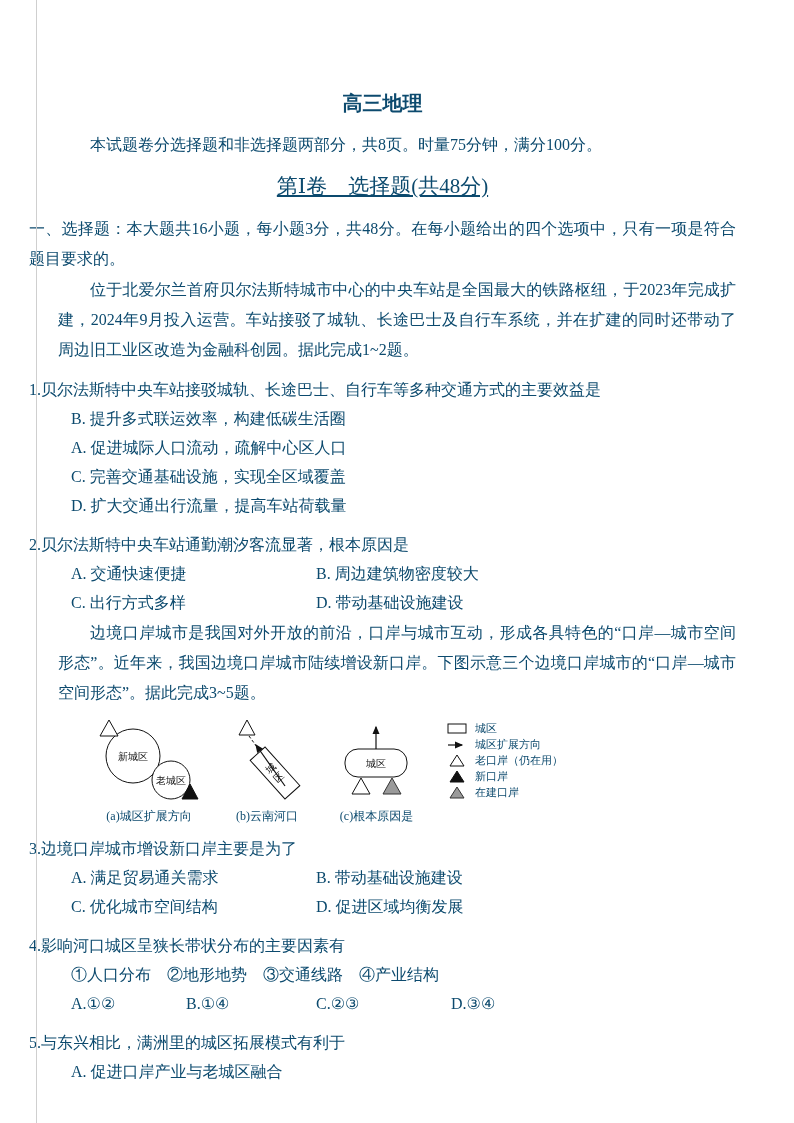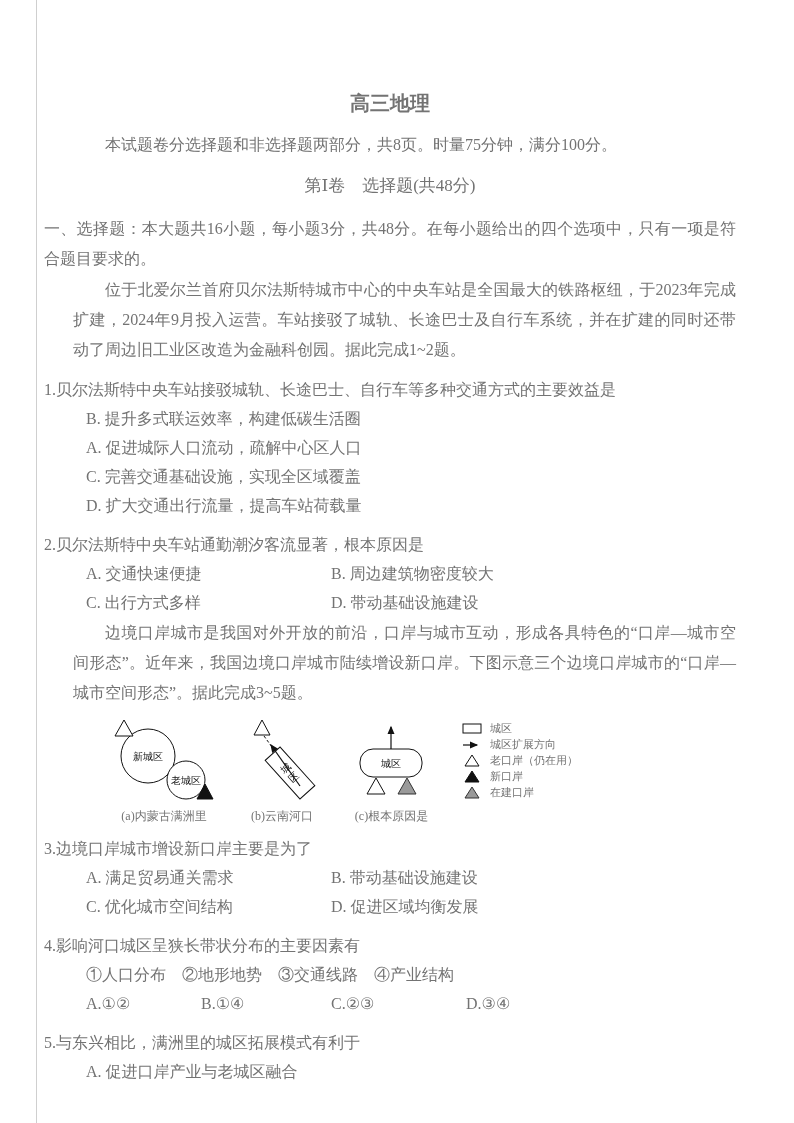--- a/index.html
+++ b/index.html
@@ -2,30 +2,30 @@
 <html><head>
 <meta charset="utf-8">
 <style>
   * { margin:0; padding:0; box-sizing:border-box; }
   html,body { background:#ffffff; }
   .page {
     position:relative;
     width:794px; height:1123px;
     margin:0 auto;
     background:#fff;
-    color:#737373;
+    color:#0c4a6e;
     font-family:"Liberation Serif","DejaVu Serif",serif;
     font-size:16px;
-    padding:90px 58px 0 44px;
+    padding:90px 58px 0 29px;
     overflow:hidden;
   }
   .edge-line{ position:absolute; left:36px; top:0; bottom:0; width:1px; background:#cfcfcf; }
   .title{ text-align:center; font-size:20px; font-weight:bold; line-height:26px; }
   .intro{ margin:14px 0 0 29px; text-indent:2em; line-height:30px; }
-  .part-header{ text-align:center; font-size:17px; font-weight:normal; margin-top:12px; line-height:28px; }
+  .part-header{ text-align:center; font-size:21px; font-weight:normal; margin-top:12px; line-height:28px;text-decoration:underline; }
   .note{ margin-top:14px; line-height:30px; text-align:justify; }
   .passage{ margin:1px 0 0 29px; text-indent:2em; line-height:30px; text-align:justify; }
   .stem{ line-height:29px; margin-top:10px; }
   .option{ margin-left:42px; line-height:29px; }
   .opt-row{ margin-left:42px; line-height:29px; display:flex; }
   .opt-col{ width:245px; flex:none; }
   .subline{ margin-left:42px; line-height:29px; }
   .ans-row{ margin-left:42px; line-height:29px; display:flex; }
   .ans-a{ width:115px; flex:none; } .ans-b{ width:130px; flex:none; } .ans-c{ width:135px; flex:none; }
   .figure{ display:flex; align-items:flex-start; margin:10px 0 4px 64px; gap:22px; }
@@ -80,21 +80,21 @@
 
     <div class="diagram">
       <svg width="112" height="88" viewBox="0 0 112 88">
         <circle cx="40" cy="38" r="27" fill="#fff" stroke="#111" stroke-width="1"></circle>
         <polygon points="16,2 7,18 25,18" fill="#fff" stroke="#111" stroke-width="1"></polygon>
         <text x="40" y="42" text-anchor="middle" font-size="10">新城区</text>
         <circle cx="78" cy="62" r="19" fill="#fff" stroke="#111" stroke-width="1"></circle>
         <text x="78" y="66" text-anchor="middle" font-size="10">老城区</text>
         <polygon points="97,66 89,81 105,81" fill="#111" stroke="#111"></polygon>
       </svg>
-      <div class="caption">(a)内蒙古满洲里</div>
+      <div class="caption">(a)城区扩展方向</div>
     </div>
 
     <div class="diagram">
       <svg width="80" height="88" viewBox="0 0 80 88">
         <defs>
           <marker id="ah-b" markerWidth="8" markerHeight="8" refX="6" refY="3" orient="auto">
             <path d="M0,0 L7,3 L0,6 z" fill="#111"></path>
           </marker>
         </defs>
         <polygon points="20,2 12,17 28,17" fill="#fff" stroke="#111" stroke-width="1"></polygon>

